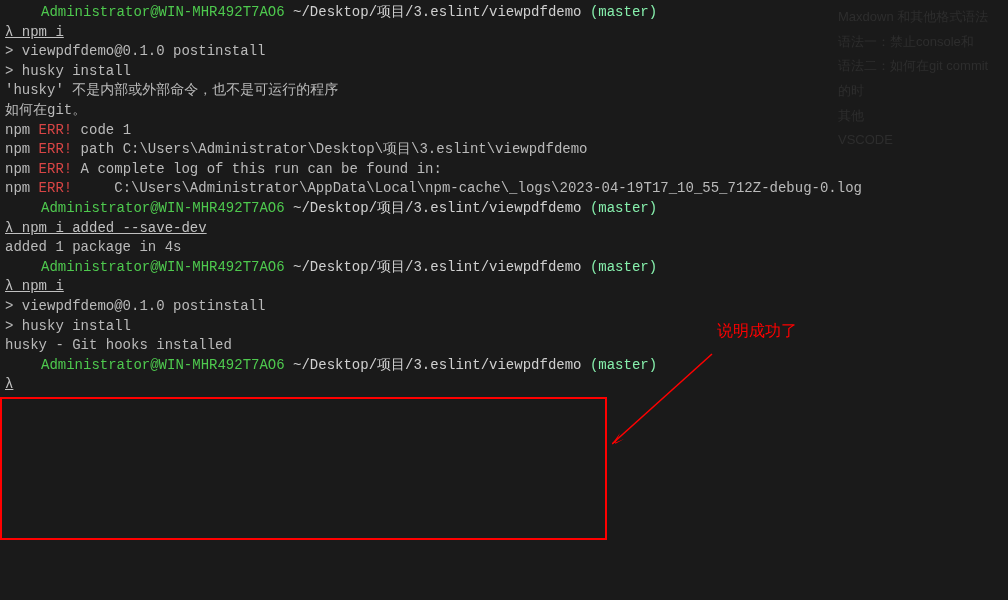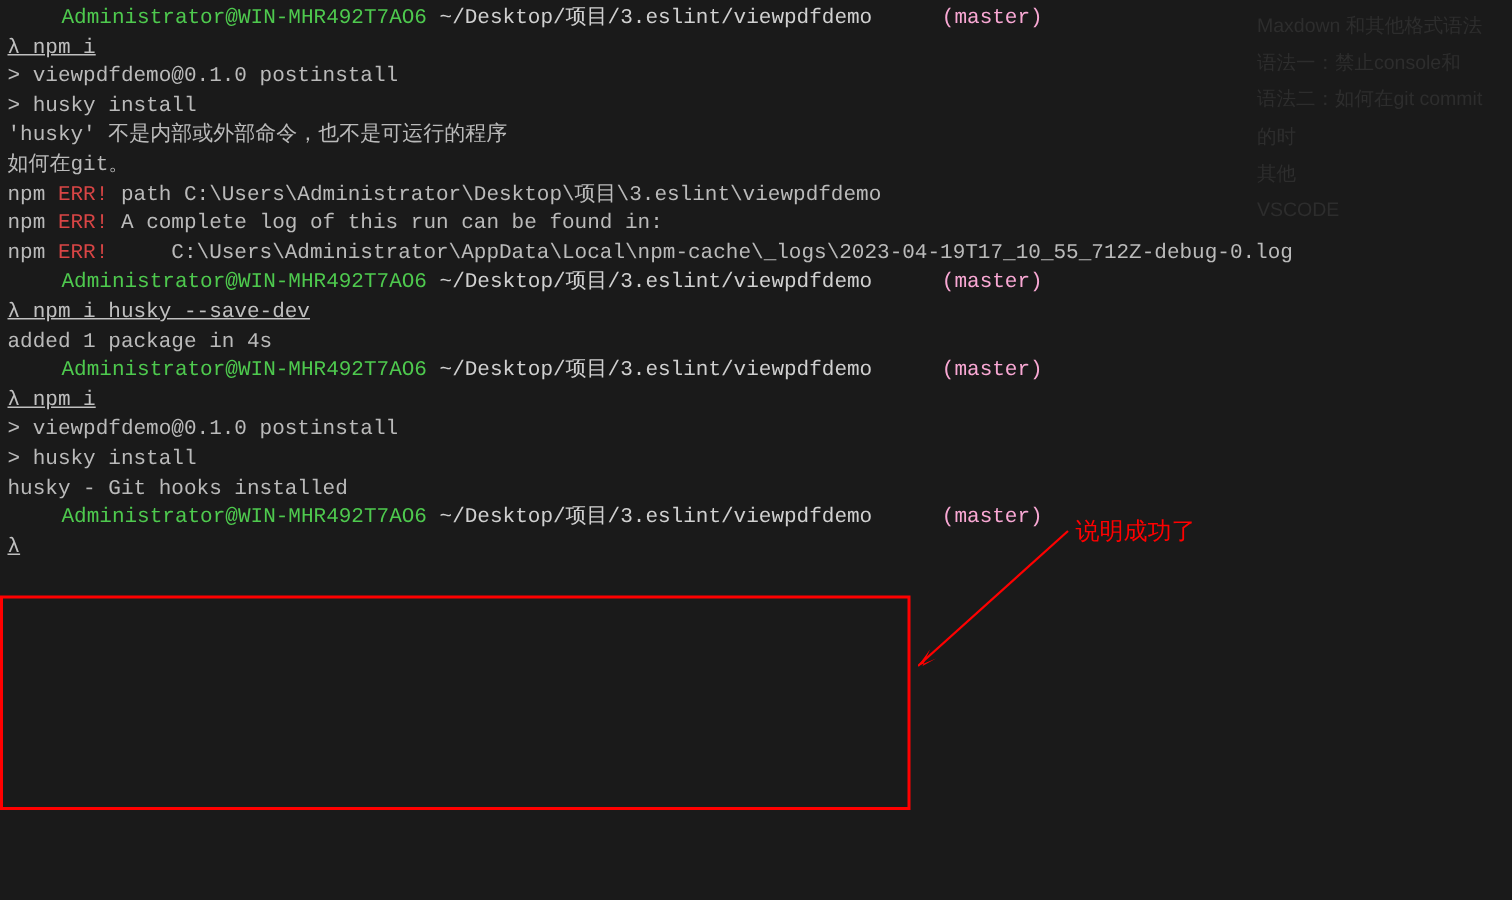--- a/index.html
+++ b/index.html
@@ -10,38 +10,38 @@
       line-height: 1.4;
       color: #c0c0c0;
       width: 1008px;
       height: 600px;
       overflow: hidden;
       position: relative;
       padding: 3px 5px;
     }
     .line { white-space: pre; }
     .green { color: #4ec94e; margin-left: 36px; }
-    .cyan { color: #f9a8d4; margin-left: 38px; }
+    .cyan { color: #86efac; }
     .white { color: #d0d0d0; }
     .gray { color: #bababa; }
     .red { color: #d84545; }
     .lambda { color: #c0c0c0; text-decoration: underline; }
     .highlight-box {
       border: 2px solid #ff0000;
       position: absolute;
       left: 0px;
       top: 397px;
       width: 607px;
       height: 143px;
       pointer-events: none;
     }
     .annotation {
       position: absolute;
       left: 717px;
-      top: 344px;
+      top: 320px;
       color: #ff0000;
       font-size: 16px;
       font-family: sans-serif;
     }
     .arrow-line {
       position: absolute;
       left: 612px;
       top: 349px;
       width: 110px;
       height: 100px;
@@ -65,26 +65,27 @@
 
 <div>
   <div class="line"><span class="green">Administrator@WIN-MHR492T7AO6</span><span class="white"> ~/Desktop/项目/3.eslint/viewpdfdemo </span><span class="cyan">(master)</span></div>
   <div class="line lambda">λ npm i</div>
   <div class="line"></div>
   <div class="line gray">&gt; viewpdfdemo@0.1.0 postinstall</div>
   <div class="line gray">&gt; husky install</div>
   <div class="line"></div>
   <div class="line gray">'husky' 不是内部或外部命令，也不是可运行的程序</div>
   <div class="line gray">如何在git。</div>
+  <div class="line"><span class="gray">npm </span><span class="red">ERR!</span><span class="gray"> code 1</span></div>
   <div class="line"><span class="gray">npm </span><span class="red">ERR!</span><span class="gray"> path C:\Users\Administrator\Desktop\项目\3.eslint\viewpdfdemo</span></div>
   <div class="line"></div>
   <div class="line"><span class="gray">npm </span><span class="red">ERR!</span><span class="gray"> A complete log of this run can be found in:</span></div>
   <div class="line"><span class="gray">npm </span><span class="red">ERR!</span><span class="gray">     C:\Users\Administrator\AppData\Local\npm-cache\_logs\2023-04-19T17_10_55_712Z-debug-0.log</span></div>
   <div class="line"><span class="green">Administrator@WIN-MHR492T7AO6</span><span class="white"> ~/Desktop/项目/3.eslint/viewpdfdemo </span><span class="cyan">(master)</span></div>
-  <div class="line lambda">λ npm i husky --save-dev</div>
+  <div class="line lambda">λ npm i added --save-dev</div>
   <div class="line"></div>
   <div class="line gray">added 1 package in 4s</div>
   <div class="line"><span class="green">Administrator@WIN-MHR492T7AO6</span><span class="white"> ~/Desktop/项目/3.eslint/viewpdfdemo </span><span class="cyan">(master)</span></div>
   <div class="line lambda">λ npm i</div>
   <div class="line"></div>
   <div class="line gray">&gt; viewpdfdemo@0.1.0 postinstall</div>
   <div class="line gray">&gt; husky install</div>
   <div class="line"></div>
   <div class="line gray">husky - Git hooks installed</div>
   <div class="line"></div>

